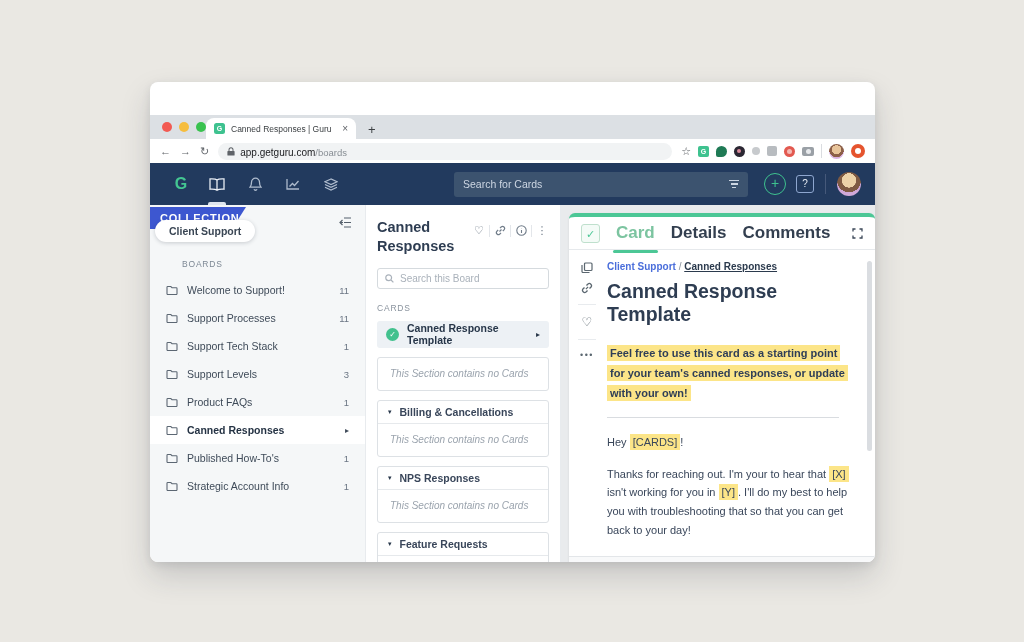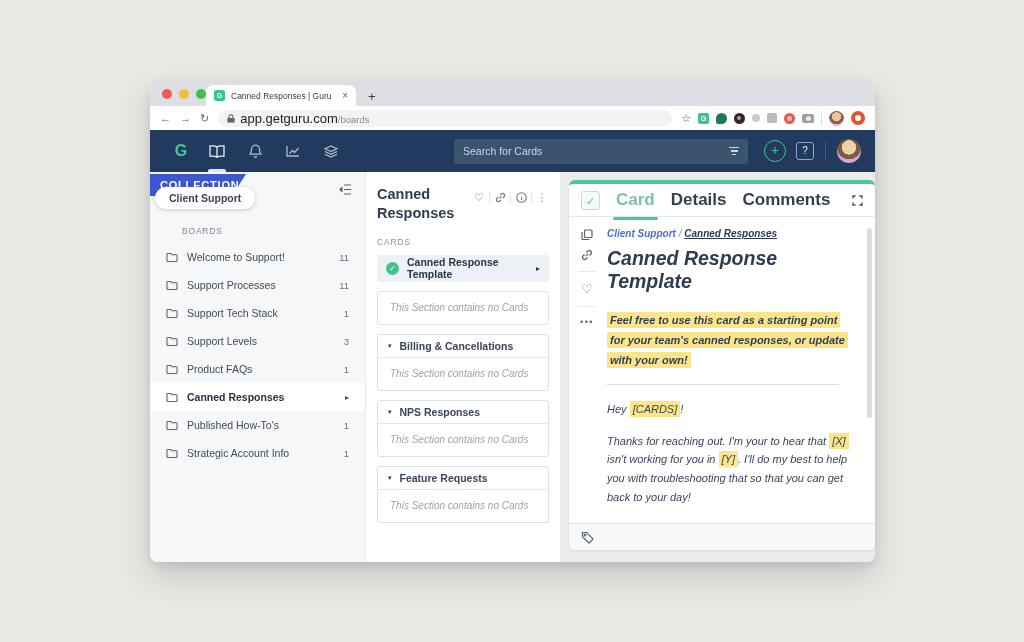--- a/index.html
+++ b/index.html
@@ -5,37 +5,37 @@
   * { margin:0; padding:0; box-sizing:border-box; }
   html,body { width:1024px; height:642px; }
   body { font-family:"Liberation Sans", sans-serif; background:#eae8e3; overflow:hidden; }
   .stage { position:relative; width:1024px; height:642px; }
 
   
   .window { position:absolute; left:150px; top:82px; width:725px; height:480px;
             border-radius:8px; overflow:hidden; background:#fff;
             box-shadow:0 14px 30px rgba(40,45,60,.18), 0 3px 8px rgba(40,45,60,.10); }
 
-  .tabstrip { position:relative; height:24px; background:#dce0e4; display:flex; align-items:flex-end; }
+  .tabstrip { position:relative; height:24px; background:#dce0e4; display:flex; align-items:flex-end;margin-top:33px; }
   .lights { position:absolute; left:12px; top:7px; display:flex; gap:7px; }
   .light { width:10px; height:10px; border-radius:50%; }
   .light.red{background:#f25a52;} .light.yellow{background:#f6bd3e;} .light.green{background:#39c24f;}
   .tab { margin-left:56px; width:150px; height:21px; background:#fff; border-radius:8px 8px 0 0;
          display:flex; align-items:center; gap:6px; padding:0 8px; }
   .favicon { width:11px; height:11px; background:#3ec28f; border-radius:2.5px; color:#fff;
              font-size:7px; font-weight:bold; line-height:11px; text-align:center; flex:none; }
   .tab-title { font-size:8.5px; color:#3c4043; flex:1; white-space:nowrap; overflow:hidden; }
   .tab-close { font-size:10px; color:#5f6368; }
   .newtab { margin-left:12px; font-size:13px; color:#3c4043; align-self:center; margin-top:4px; }
 
   .toolbar { height:24px; background:#fff; display:flex; align-items:center; padding:0 10px; gap:9px; }
   .navglyph { font-size:11px; color:#5f6368; }
   .urlbar { flex:1; height:17px; background:#f1f3f4; border-radius:9px; display:flex;
             align-items:center; padding:0 9px; gap:5px; }
-  .url-host { font-size:13px; color:#202124;margin-top:18px; }
+  .url-host { font-size:10px; color:#202124;margin-top:18px; }
   .url-path { font-size:9.5px; color:#878d93; }
   .tool-icons { display:flex; align-items:center; gap:7px; }
   .ext { display:inline-block; flex:none; }
   .ext.star { font-size:11px; color:#5f6368; }
   .ext.guru { width:11px; height:11px; background:#3ec28f; border-radius:2px; color:#fff;
               font-size:7px; font-weight:bold; text-align:center; line-height:11px; }
   .ext.c1 { width:11px; height:11px; border-radius:50% 50% 50% 2px; background:#1f7a55; }
   .ext.c2 { width:11px; height:11px; border-radius:50%; background:#2b2733; position:relative; }
   .ext.c2::after{content:""; position:absolute; left:3px; top:3px; width:4px; height:4px; border-radius:50%; background:#d98a9b;}
   .ext.c3 { width:8px; height:8px; border-radius:50%; background:#c7cacd; }
@@ -136,21 +136,21 @@
   .ctab.active { color:#7cc4a0; }
   .ctab.active::after { content:""; position:absolute; left:-3px; right:-3px; bottom:-10px; height:3px;
             background:#4cc796; border-radius:2px; }
   .expand { margin-left:auto; color:#3c4858; display:flex; }
   .card-body { flex:1; display:flex; overflow:hidden; }
   .rail { width:36px; padding-top:12px; display:flex; flex-direction:column; align-items:center; gap:8px; flex:none; }
   .rail .ric { color:#5b6770; display:flex; }
   .rail .heart { font-size:12px; }
   .rail .dots { font-size:9px; letter-spacing:1.5px; color:#5b6770; }
   .rail-sep { width:18px; height:1px; background:#e8ebee; margin:2px 0; }
-  .card-content { flex:1; padding:11px 26px 0 2px; overflow:hidden;font-style:italic; }
+  .card-content { flex:1; padding:11px 26px 0 2px; overflow:hidden; }
   .crumb { font-size:10px; font-weight:bold; }
   .crumb .ccoll { color:#4a6edb; }
   .crumb .csep { color:#8a939e; font-weight:normal; }
   .crumb .cboard { color:#2b3a4d; text-decoration:underline; }
   .card-title { font-size:19.5px; font-weight:bold; color:#2e3d52; line-height:1.2;
             margin:8px 0 16px; width:225px; }
   .intro { font-size:11px; font-weight:bold; color:#2f3e57; line-height:1.85; width:238px; }
   .hl { background:#fce588; padding:2px 3px; -webkit-box-decoration-break:clone; box-decoration-break:clone; }
   .card-hr { border:none; border-top:1px solid #d9dce0; margin:13px 0 15px; width:96%; }
   .cpara { font-size:11px; color:#39465a; line-height:1.7; width:242px; margin-bottom:13px; }
@@ -343,20 +343,27 @@
           <span class="bp-sep"></span>
           <span class="bp-ic">
               <svg width="11" height="11" viewBox="0 0 11 11" fill="none" stroke="currentColor" stroke-width="1.1">
                 <circle cx="5.5" cy="5.5" r="4.7"></circle>
                 <path d="M5.5 5v3M5.5 3.2v.2"></path>
               </svg>
             </span>
           <span class="bp-sep"></span>
           <span class="bp-ic">⋮</span>
         </div>
+        <div class="bp-search">
+          <svg width="9" height="9" viewBox="0 0 9 9" fill="none" stroke="#a9b1ba" stroke-width="1.2">
+              <circle cx="3.7" cy="3.7" r="2.9"></circle>
+              <path d="m6 6 2.4 2.4"></path>
+            </svg>
+          <input type="text" placeholder="Search this Board" style="">
+        </div>
         <div class="cards-label">CARDS</div>
         <div class="sel-card">
           <span class="check-circle">✓</span>
           <span class="sclabel">Canned Response Template</span>
           <span class="scarrow">▸</span>
         </div>
 
         <div class="section">
           <div class="sec-empty">This Section contains no Cards</div>
         </div>

